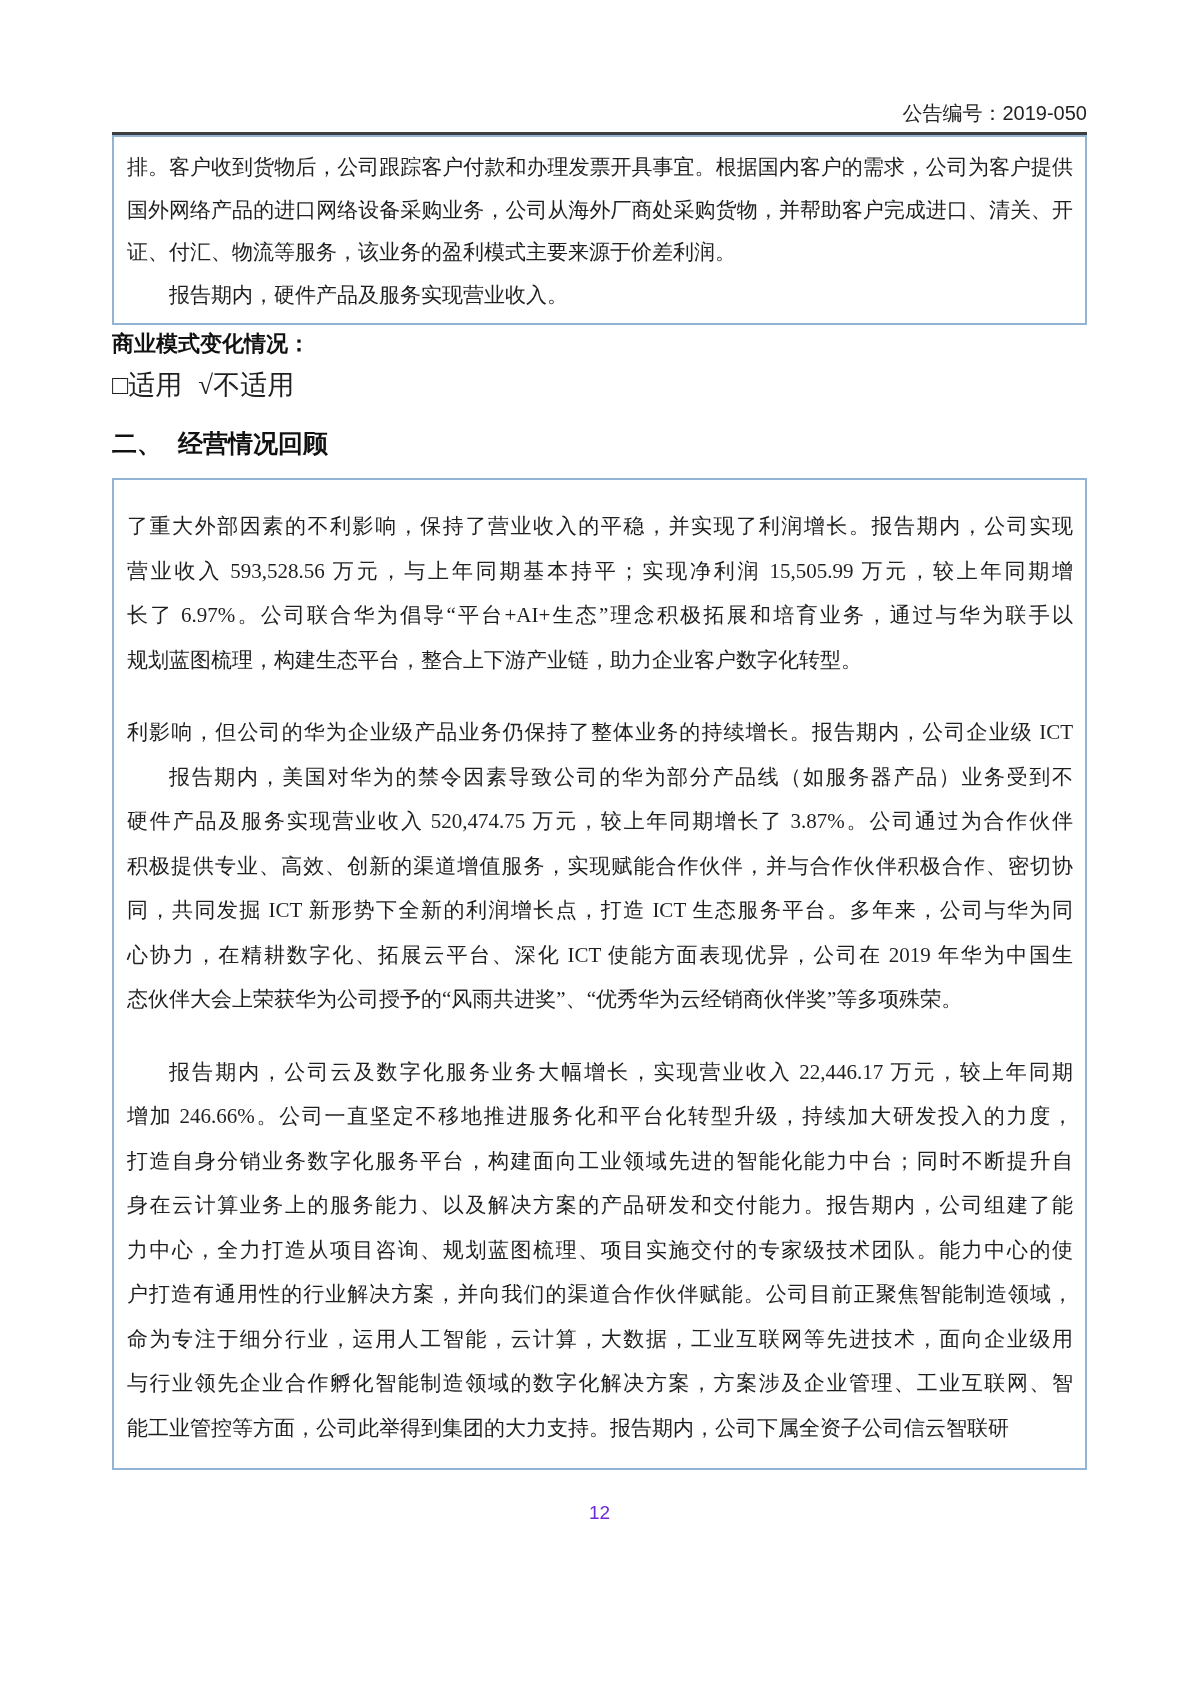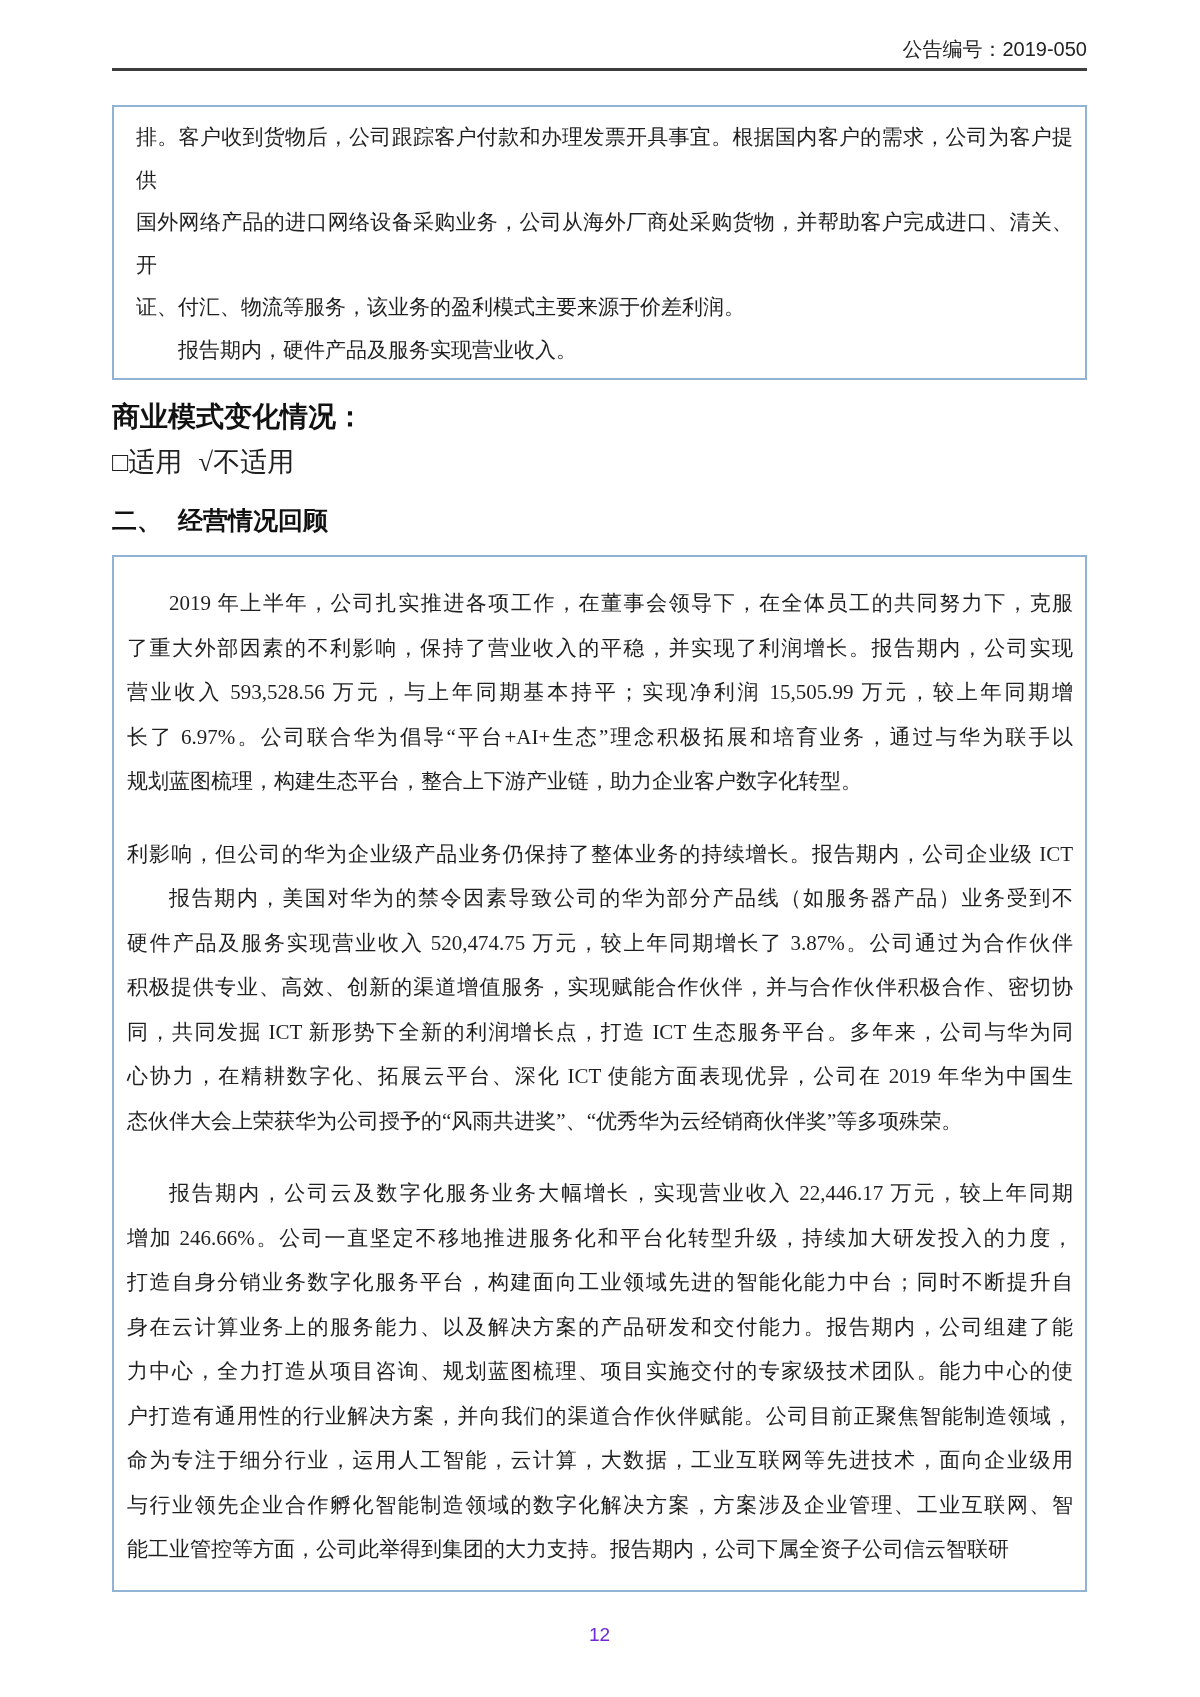--- a/index.html
+++ b/index.html
@@ -12,48 +12,47 @@
     font-family: "Liberation Serif", "DejaVu Serif", serif;
     color: #1f1f1f;
   }
   .content {
     position: absolute;
     left: 112px;
     top: 0;
     width: 975px;
   }
   .header {
-    padding-top: 36px;
+    padding-top: 100px;
     text-align: right;
     font-family: "Liberation Sans", "DejaVu Sans", sans-serif;
     font-size: 20px;
     color: #222222;
   }
   .rule {
     margin-top: 5px;
     border-top: 3px solid var(--rule-color, #3d3d3d);
   }
   .box {
     border: 2px solid var(--box-border, #92b4d4);
     background: #ffffff;
     font-size: 21px;
   }
   .box1 {
-    margin-top: 34px;
-    padding: 9px 12px 7px 22px;
+    padding: 9px 12px 7px 13px;
   }
   .box1 .line { line-height: 42.5px; }
   .line { text-align: justify; }
   .line.fill { text-align-last: justify; -moz-text-align-last: justify; }
   .line.indent { text-indent: 2em; }
   .bm-title {
-    margin-top: 18px;
+    margin-top: 4px;
     font-family: "Liberation Sans", "DejaVu Sans", sans-serif;
     font-weight: 700;
-    font-size: 28px;
+    font-size: 22px;
     color: #111111;
   }
   .bm-options {
     margin-top: 8px;
     font-size: 27px;
     color: #1f1f1f;
   }
   .bm-options .opt2 { margin-left: 16px; }
   .section-heading {
     margin-top: 24px;
@@ -103,21 +102,20 @@
       <span><span>□</span><span>适用</span></span><span class="opt2"><span>√</span><span>不适用</span></span>
     </div>
 
     <div class="section-heading">
       <span class="sec-num">二、</span>
       <span class="sec-title">经营情况回顾</span>
     </div>
 
     <div class="box box2" id="box2">
         <div class="paragraph">
-          <div class="line indent fill">2019 年上半年，公司扎实推进各项工作，在董事会领导下，在全体员工的共同努力下，克服</div>
           <div class="line fill">了重大外部因素的不利影响，保持了营业收入的平稳，并实现了利润增长。报告期内，公司实现</div>
           <div class="line fill">营业收入 593,528.56 万元，与上年同期基本持平；实现净利润 15,505.99 万元，较上年同期增</div>
           <div class="line fill">长了 6.97%。公司联合华为倡导“平台+AI+生态”理念积极拓展和培育业务，通过与华为联手以</div>
           <div class="line">规划蓝图梳理，构建生态平台，整合上下游产业链，助力企业客户数字化转型。</div>
         </div>
         <div class="paragraph">
           <div class="line fill">利影响，但公司的华为企业级产品业务仍保持了整体业务的持续增长。报告期内，公司企业级 ICT</div>
           <div class="line indent fill">报告期内，美国对华为的禁令因素导致公司的华为部分产品线（如服务器产品）业务受到不</div>
           <div class="line fill">硬件产品及服务实现营业收入 520,474.75 万元，较上年同期增长了 3.87%。公司通过为合作伙伴</div>
           <div class="line fill">积极提供专业、高效、创新的渠道增值服务，实现赋能合作伙伴，并与合作伙伴积极合作、密切协</div>

